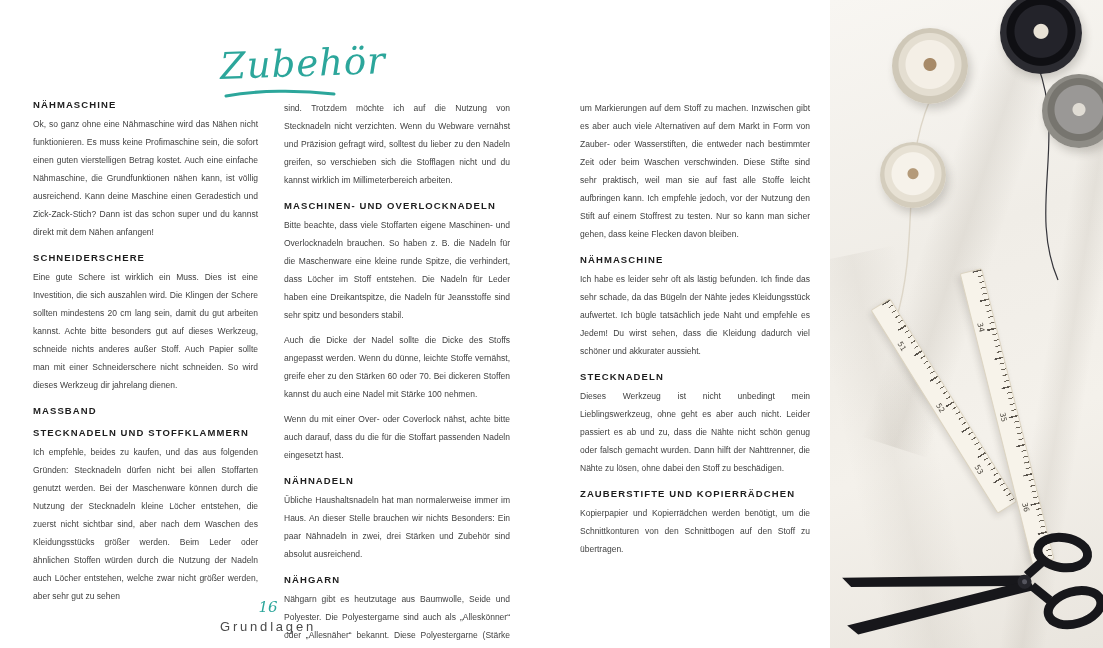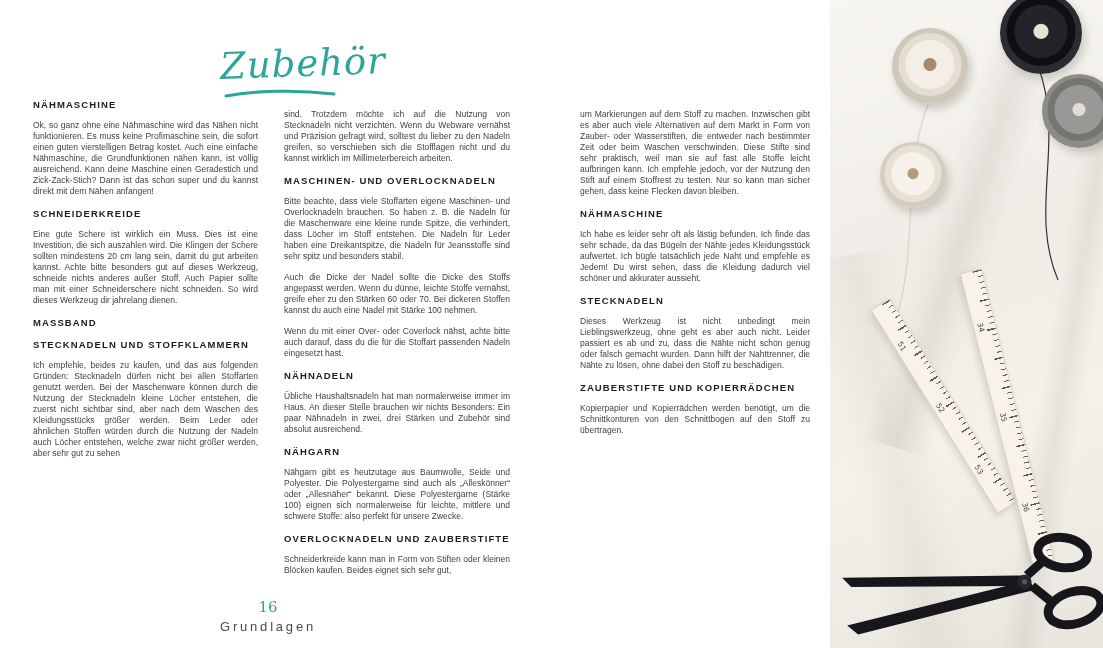--- a/index.html
+++ b/index.html
@@ -28,29 +28,29 @@
   .col1 { left: 33px;  width: 225px; }
   .col2 { left: 284px; width: 226px; }
   .col3 { left: 580px; width: 230px; }
 
   .block-heading {
     font-size: 9.5px; font-weight: bold; letter-spacing: 1.1px;
     color: #1d1d1d; margin: 11px 0 5px 0;
   }
   .block:first-child .block-heading { margin-top: 0; }
   .para {
-    font-size: 8.5px; line-height: 11px; color: #3f3f3f;
-    text-align: justify; margin-bottom: 7px; margin-top: 10px;
+    font-size: 8.5px; line-height: 18px; color: #3f3f3f;
+    text-align: justify; margin-bottom: 7px;
   }
   .block .para:last-child { margin-bottom: 0; }
 
   
   .footer { position: absolute; left: 188px; top: 598px; width: 160px; text-align: center; }
   .page-number {
-    font-family: "DejaVu Serif", serif; 
+    font-family: "DejaVu Serif", serif; font-style: italic;
     font-size: 15px; color: #2ca69b;
   }
   .section-label { margin-top: 3px; font-size: 13px; letter-spacing: 2.8px; color: #4a4a4a; }
 
   
   .photo {
     position: absolute; left: 830px; top: 0; width: 273px; height: 648px;
     overflow: hidden;
     background: linear-gradient(160deg, #f8f6f2 0%, #f0ede7 38%, #f4f1eb 66%, #e9e5de 100%);
   }
@@ -126,21 +126,21 @@
     <svg class="title-swash" width="112" height="12" viewBox="0 0 112 12">
       <path d="M2,8 C34,2 76,2 110,6" fill="none" stroke="#2ca69b" stroke-width="3" stroke-linecap="round"></path>
     </svg>
 
     <div class="col col1">
       <section class="block">
         <h2 class="block-heading">NÄHMASCHINE</h2>
         <p class="para">Ok, so ganz ohne eine Nähmaschine wird das Nähen nicht funktionieren. Es muss keine Profimaschine sein, die sofort einen guten vierstelligen Betrag kostet. Auch eine einfache Nähmaschine, die Grundfunktionen nähen kann, ist völlig ausreichend. Kann deine Maschine einen Geradestich und Zick-Zack-Stich? Dann ist das schon super und du kannst direkt mit dem Nähen anfangen!</p>
       </section>
       <section class="block">
-        <h2 class="block-heading">SCHNEIDERKREIDE</h2>
+        <h2 class="block-heading">SCHNEIDERSCHERE</h2>
         <p class="para">Eine gute Schere ist wirklich ein Muss. Dies ist eine Investition, die sich auszahlen wird. Die Klingen der Schere sollten mindestens 20 cm lang sein, damit du gut arbeiten kannst. Achte bitte besonders gut auf dieses Werkzeug, schneide nichts anderes außer Stoff. Auch Papier sollte man mit einer Schneiderschere nicht schneiden. So wird dieses Werkzeug dir jahrelang dienen.</p>
       </section>
       <section class="block">
         <h2 class="block-heading">MASSBAND</h2>
       </section>
       <section class="block">
         <h2 class="block-heading">STECKNADELN UND STOFFKLAMMERN</h2>
         <p class="para">Ich empfehle, beides zu kaufen, und das aus folgenden Gründen: Stecknadeln dürfen nicht bei allen Stoffarten genutzt werden. Bei der Maschenware können durch die Nutzung der Stecknadeln kleine Löcher entstehen, die zuerst nicht sichtbar sind, aber nach dem Waschen des Kleidungsstücks größer werden. Beim Leder oder ähnlichen Stoffen würden durch die Nutzung der Nadeln auch Löcher entstehen, welche zwar nicht größer werden, aber sehr gut zu sehen</p>
       </section>
     </div>

